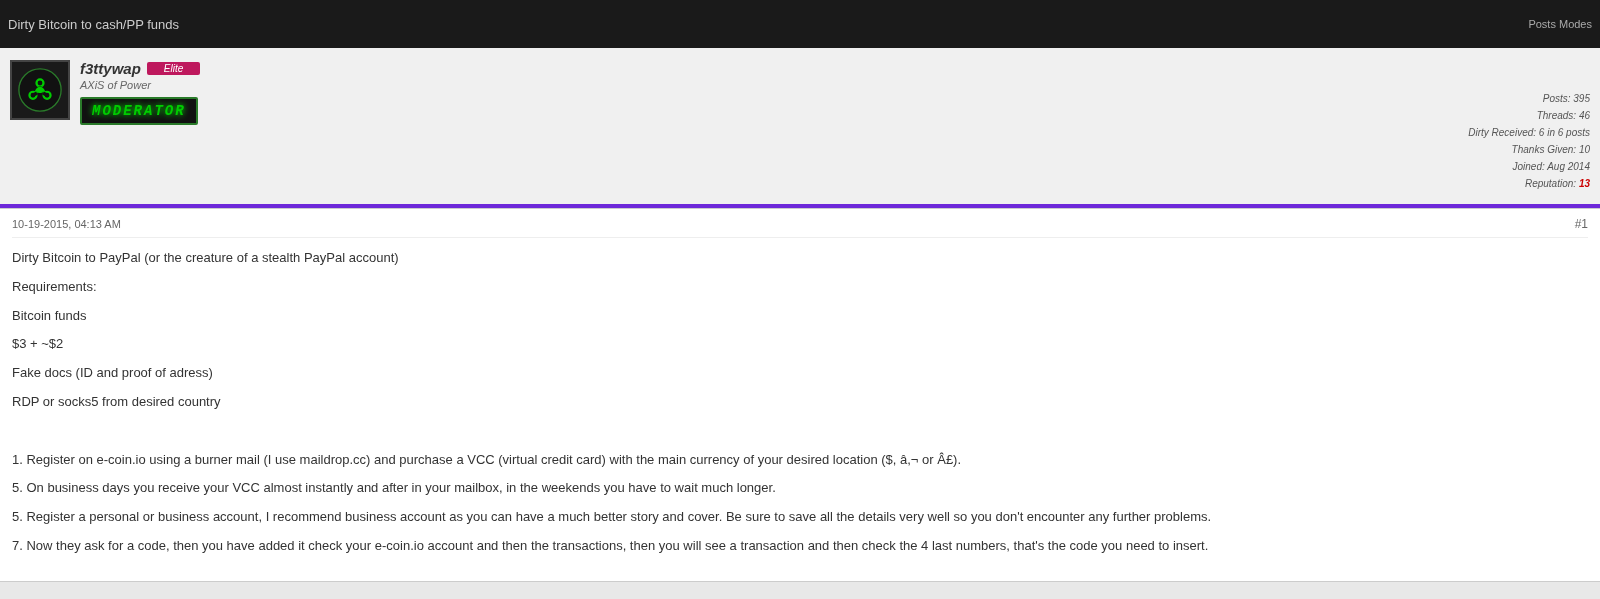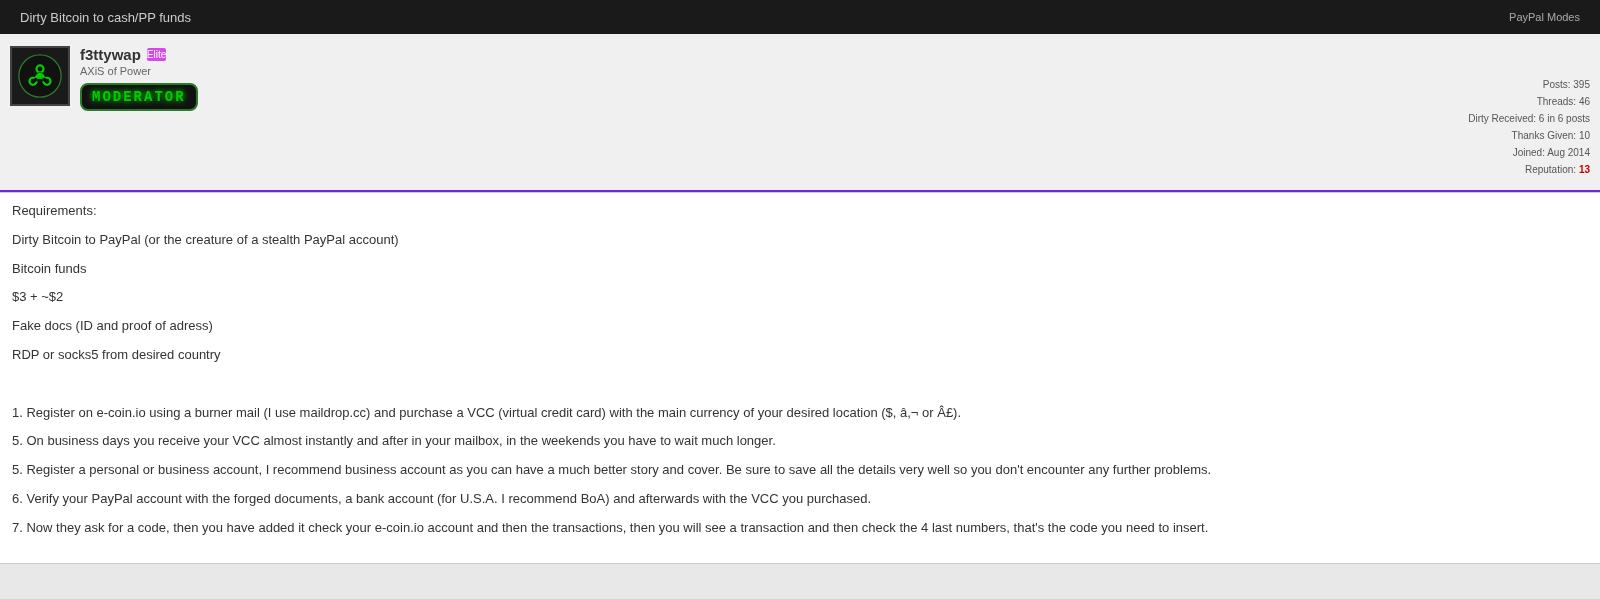--- a/index.html
+++ b/index.html
@@ -9,25 +9,25 @@
       background: #e8e8e8;
       color: #333;
       width: 1600px;
       min-height: 599px;
     }
 
     
     #top-bar {
       background: #1a1a1a;
       color: #ccc;
-      padding: 6px 20px;
+      padding: 6px 8px;
       display: flex;
       justify-content: space-between;
       align-items: center;
-      height: 34px;
+      height: 48px;
     }
     #top-bar-title {
       font-size: 13px;
       color: #ccc;
     }
     #thread-modes-link {
       font-size: 11px;
       color: #aaa;
       cursor: pointer;
       text-decoration: none;
@@ -43,22 +43,23 @@
     .post-container {
       background: #f0f0f0;
       border-bottom: 1px solid #ccc;
     }
 
     
     .post-header {
       display: flex;
       background: #f0f0f0;
       padding: 12px 10px;
-      border-bottom: 2px solid #6d28d9;
+      border-bottom: 4px solid #6d28d9;
       align-items: flex-start;
+      font-style: italic;
     }
 
     .user-avatar {
       width: 60px;
       height: 60px;
       background: #1a1a1a;
       border: 2px solid #444;
       display: flex;
       align-items: center;
       justify-content: center;
@@ -78,44 +79,44 @@
       align-items: center;
       gap: 6px;
       margin-bottom: 2px;
     }
     .username {
       font-size: 15px;
       font-weight: bold;
       color: #333;
     }
     .user-badge {
-      background: #d946ef;
+      background: #be185d;
       color: #fff;
       font-size: 10px;
-      padding: 1px 0;
+      padding: 1px 17px;
       border-radius: 2px;
     }
     .user-group {
       font-size: 11px;
       color: #666;
       margin-bottom: 6px;
     }
     .moderator-badge {
       background: #111;
       border: 2px solid #2a7a2a;
       padding: 4px 10px;
       display: inline-block;
       font-family: 'Courier New', monospace;
       font-size: 14px;
       font-weight: bold;
       color: #00cc00;
       text-shadow: 0 0 6px #00ff00;
       letter-spacing: 2px;
       text-transform: uppercase;
-      border-radius: 8px;
+      border-radius: 2px;
     }
 
     .post-stats {
       text-align: right;
       font-size: 10px;
       color: #555;
       line-height: 1.7;
       min-width: 200px;
       margin-top: 30px;
     }
@@ -160,21 +161,21 @@
     }
     .post-text p {
       margin-bottom: 8px;
     }
   </style>
 </head>
 <body>
 
 <div id="top-bar">
   <span id="top-bar-title">Dirty Bitcoin to cash/PP funds</span>
-  <a id="thread-modes-link">PayPal Modes</a>
+  <a id="thread-modes-link">Posts Modes</a>
 </div>
 
 <div id="main">
   <div class="post-container">
 
     <div class="post-header">
 
       <div class="user-avatar">
         <svg viewBox="0 0 100 100" xmlns="http://www.w3.org/2000/svg">
 
@@ -232,36 +233,39 @@
         <div>
           <span>Reputation:</span>
           <span class="reputation-val">13</span>
         </div>
       </div>
     </div>
 
     <div class="post-body-row">
       <div class="post-content-area">
 
+        <div class="post-datetime-row">
+          <span class="post-datetime">10-19-2015, 04:13 AM</span>
+          <span class="post-number">#1</span>
+        </div>
 
         <div class="post-text">
+          <p>Dirty Bitcoin to PayPal (or the creature of a stealth PayPal account)</p>
+
           <p>Requirements:</p>
-
-          <p>Dirty Bitcoin to PayPal (or the creature of a stealth PayPal account)</p>
           <p>Bitcoin funds</p>
           <p>$3 + ~$2</p>
           <p>Fake docs (ID and proof of adress)</p>
           <p>RDP or socks5 from desired country</p>
 
           <p>&nbsp;</p>
 
           <p>1. Register on e-coin.io using a burner mail (I use maildrop.cc) and purchase a VCC (virtual credit card) with the main currency of your desired location ($, â,¬ or Â£).</p>
           <p>5. On business days you receive your VCC almost instantly and after in your mailbox, in the weekends you have to wait much longer.</p>
           <p>5. Register a personal or business account, I recommend business account as you can have a much better story and cover. Be sure to save all the details very well so you don't encounter any further problems.</p>
-          <p>6. Verify your PayPal account with the forged documents, a bank account (for U.S.A. I recommend BoA) and afterwards with the VCC you purchased.</p>
           <p>7. Now they ask for a code, then you have added it check your e-coin.io account and then the transactions, then you will see a transaction and then check the 4 last numbers, that's the code you need to insert.</p>
 
         </div>
       </div>
     </div>
 
   </div>
 </div>
 
 </body></html>

